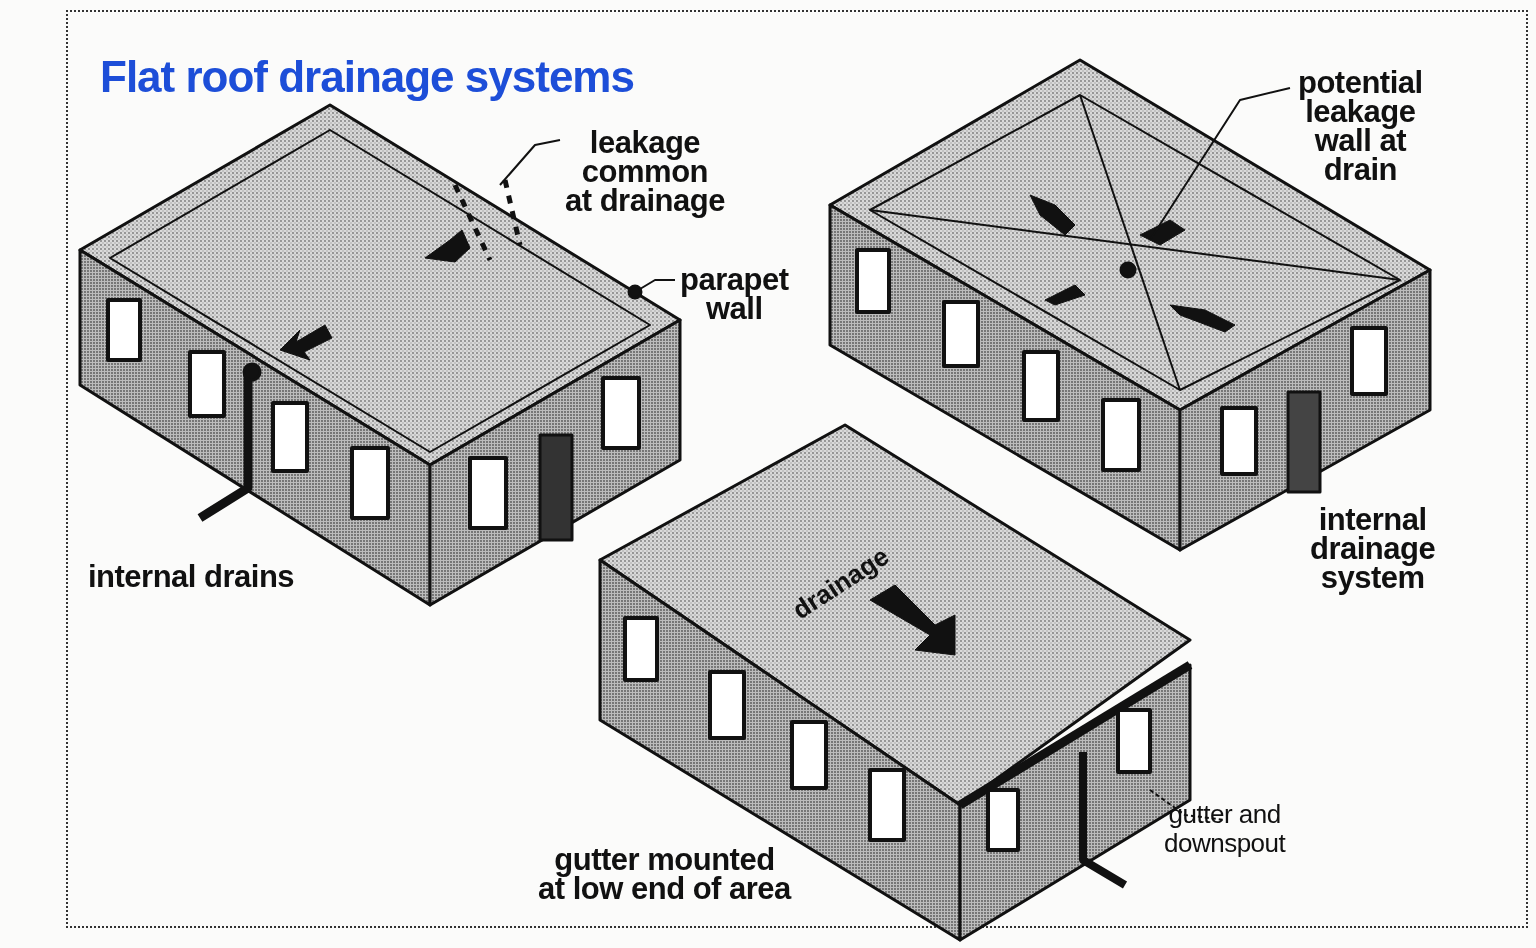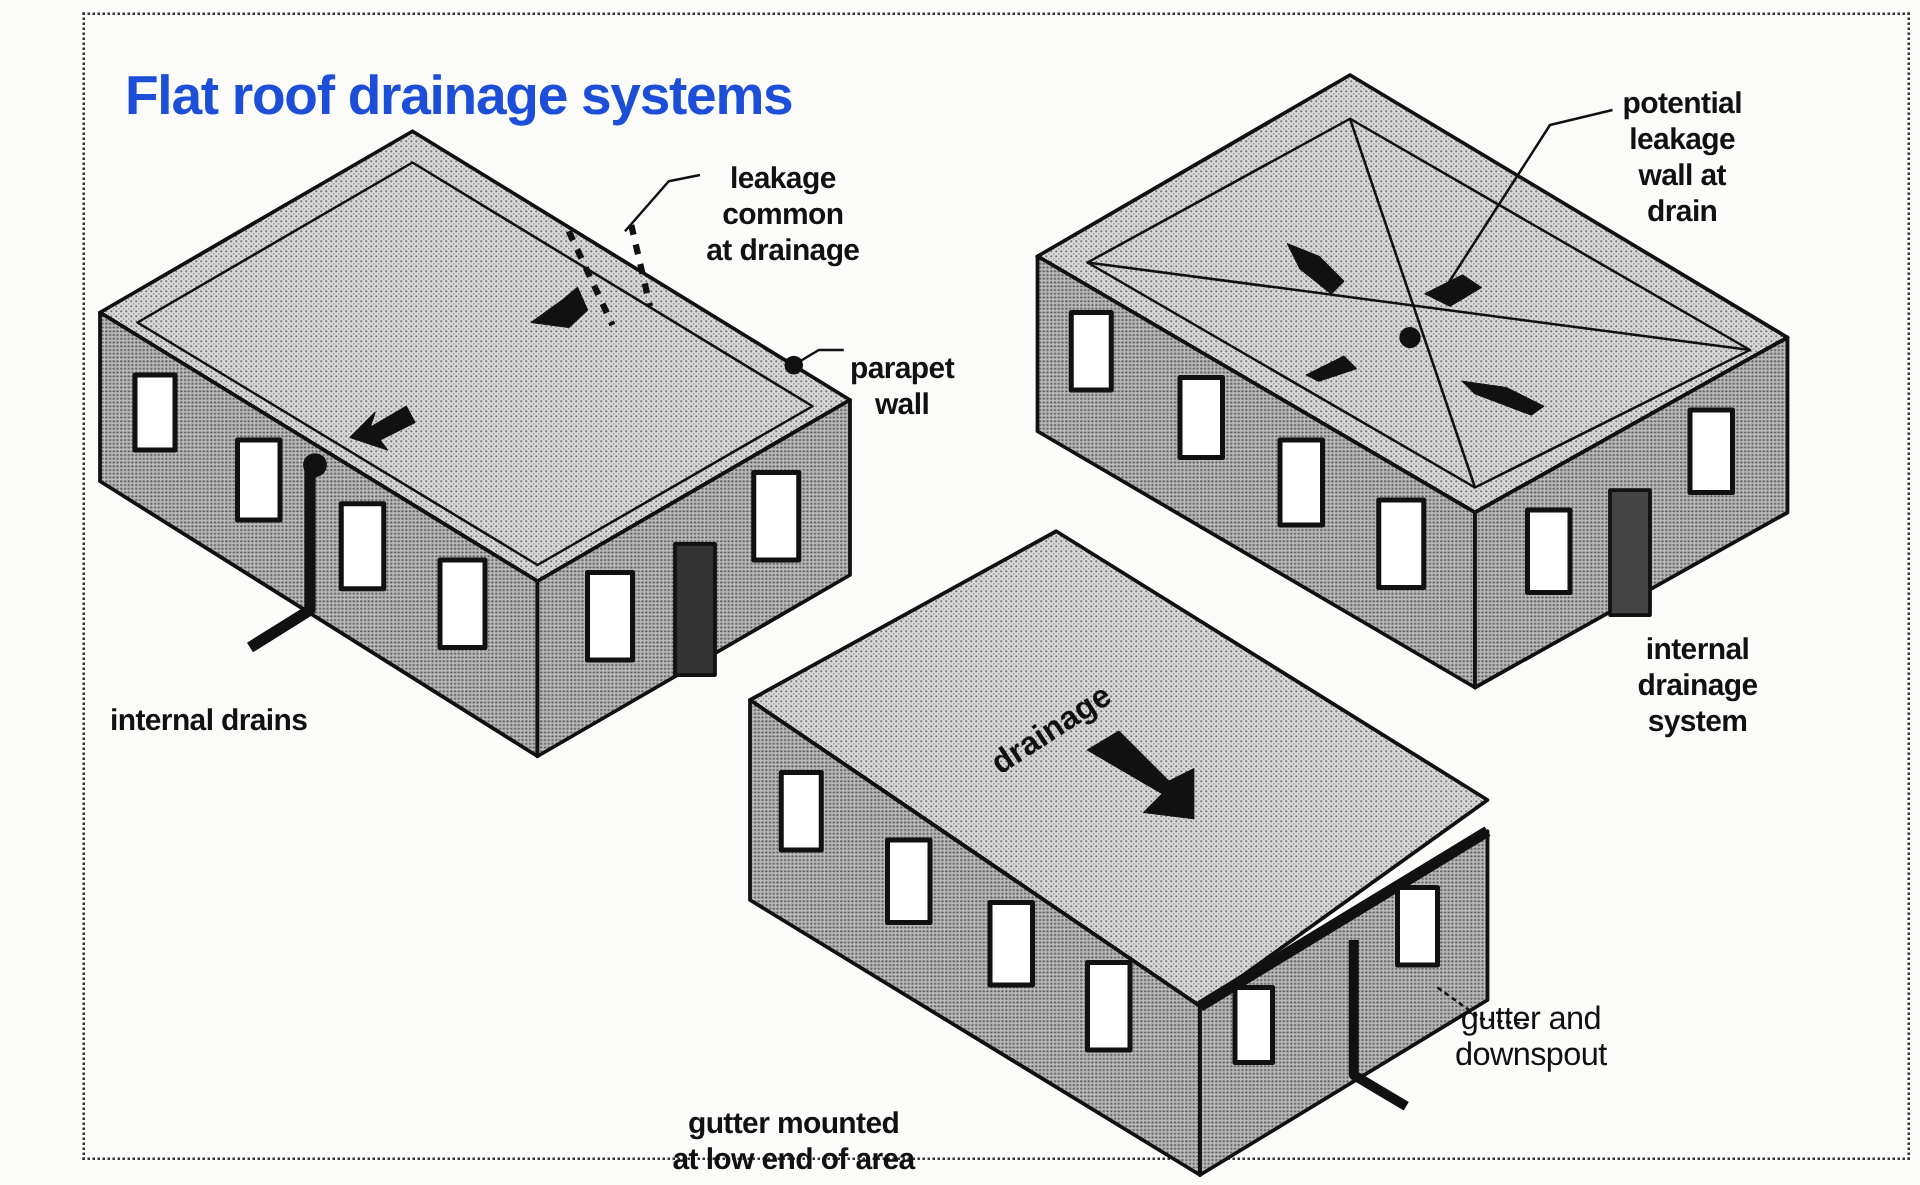--- a/index.html
+++ b/index.html
@@ -2,21 +2,21 @@
 <html><head>
 <meta charset="utf-8">
 <style>
   html, body { margin:0; padding:0; background:#fbfbfa; }
   body { width:1536px; height:948px; position:relative; overflow:hidden;
          font-family:"Liberation Sans", sans-serif; }
   .frame { position:absolute; left:66px; top:10px; width:1462px; height:918px;
            border:2px dotted #333; box-sizing:border-box; }
   .title { position:absolute; left:100px; top:52px; font-size:44px; font-weight:bold;
            color:#1d4ed8; letter-spacing:-1px; }
-  .label { position:absolute; font-weight:bold; color:#111; font-size:24px; line-height:29px;
+  .label { position:absolute; font-weight:bold; color:#111; font-size:31px; line-height:29px;
            text-align:center; letter-spacing:-0.5px; }
   .label.left { text-align:left; }
   svg.art { position:absolute; left:0; top:0; }
 </style>
 </head>
 <body>
 
 <div class="frame"></div>
 
 <div class="title">Flat roof drainage systems</div>
@@ -107,41 +107,41 @@
 
   <text x="0" y="0" transform="translate(800,620) rotate(-33)" font-family="Liberation Sans, sans-serif" font-weight="bold" font-size="26" fill="#111">drainage</text>
 </svg>
 
 <div class="label" style="left:565px; top:128px;">
   <div>leakage</div>
   <div>common</div>
   <div>at drainage</div>
 </div>
 
-<div class="label" style="left:680px; top:280px;">
+<div class="label" style="left:680px; top:265px;">
   <div>parapet</div>
   <div>wall</div>
 </div>
 
 <div class="label left" style="left:88px; top:562px;">internal drains</div>
 
 <div class="label" style="left:1298px; top:68px;">
   <div>potential</div>
   <div>leakage</div>
   <div>wall at</div>
   <div>drain</div>
 </div>
 
 <div class="label" style="left:1310px; top:505px;">
   <div>internal</div>
   <div>drainage</div>
   <div>system</div>
 </div>
 
-<div class="label" style="left:538px; top:845px;margin-top:39px;">
+<div class="label" style="left:538px; top:845px;">
   <div>gutter mounted</div>
   <div>at low end of area</div>
 </div>
 
 <div class="label" style="left:1164px; top:800px; font-weight:normal; font-size:26px;">
   <div>gutter and</div>
   <div>downspout</div>
 </div>
 
 </body></html>

